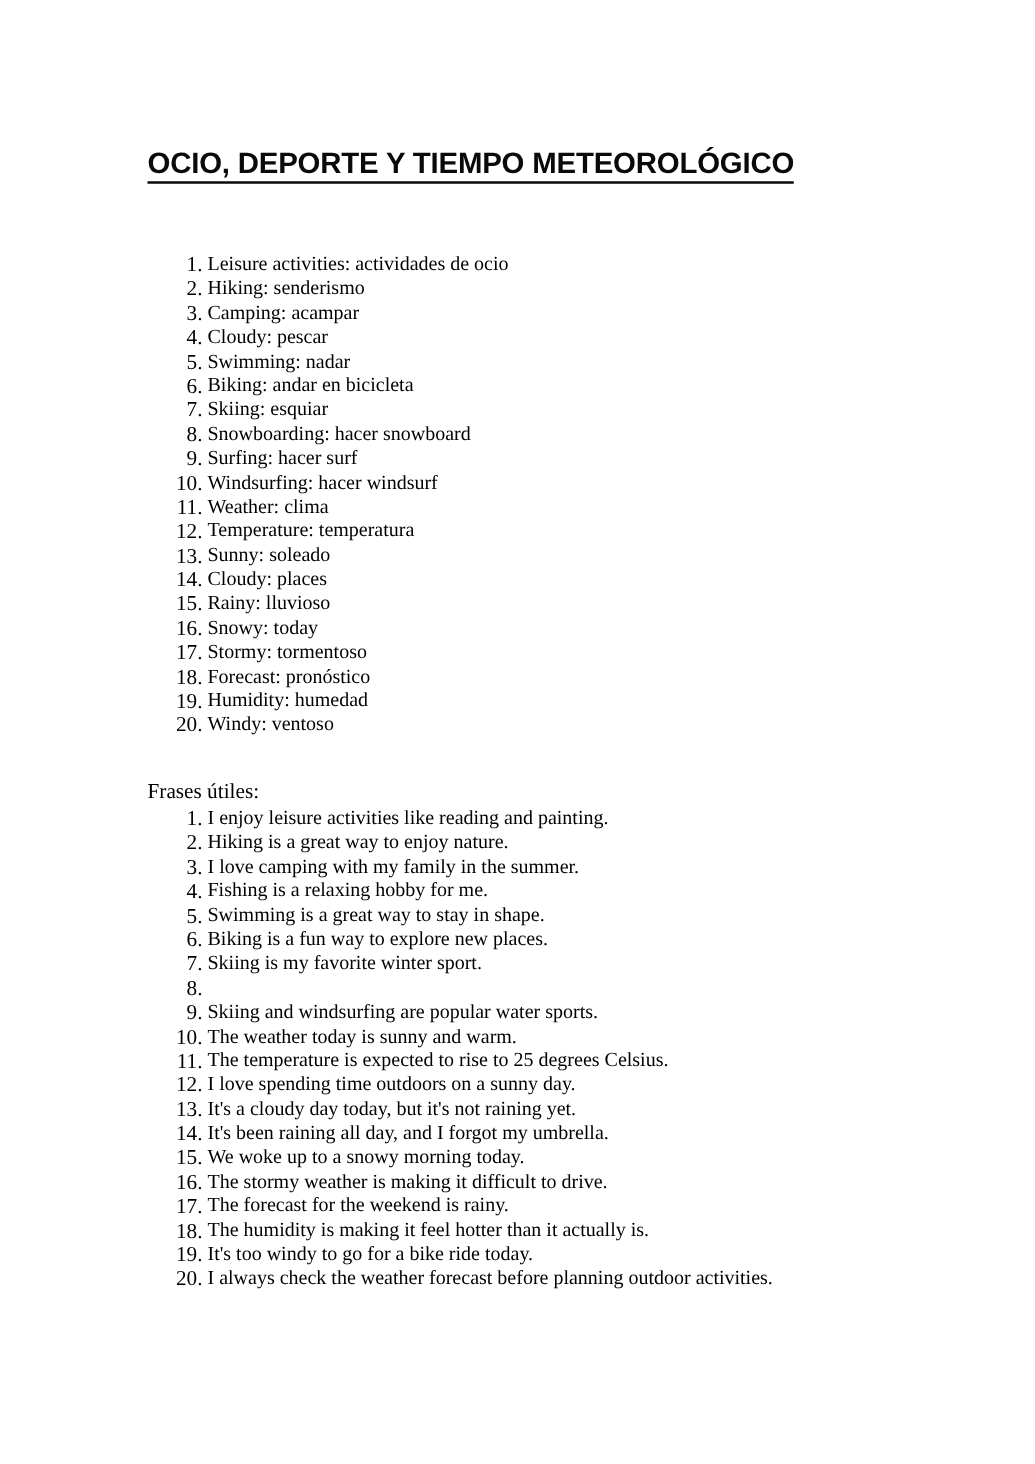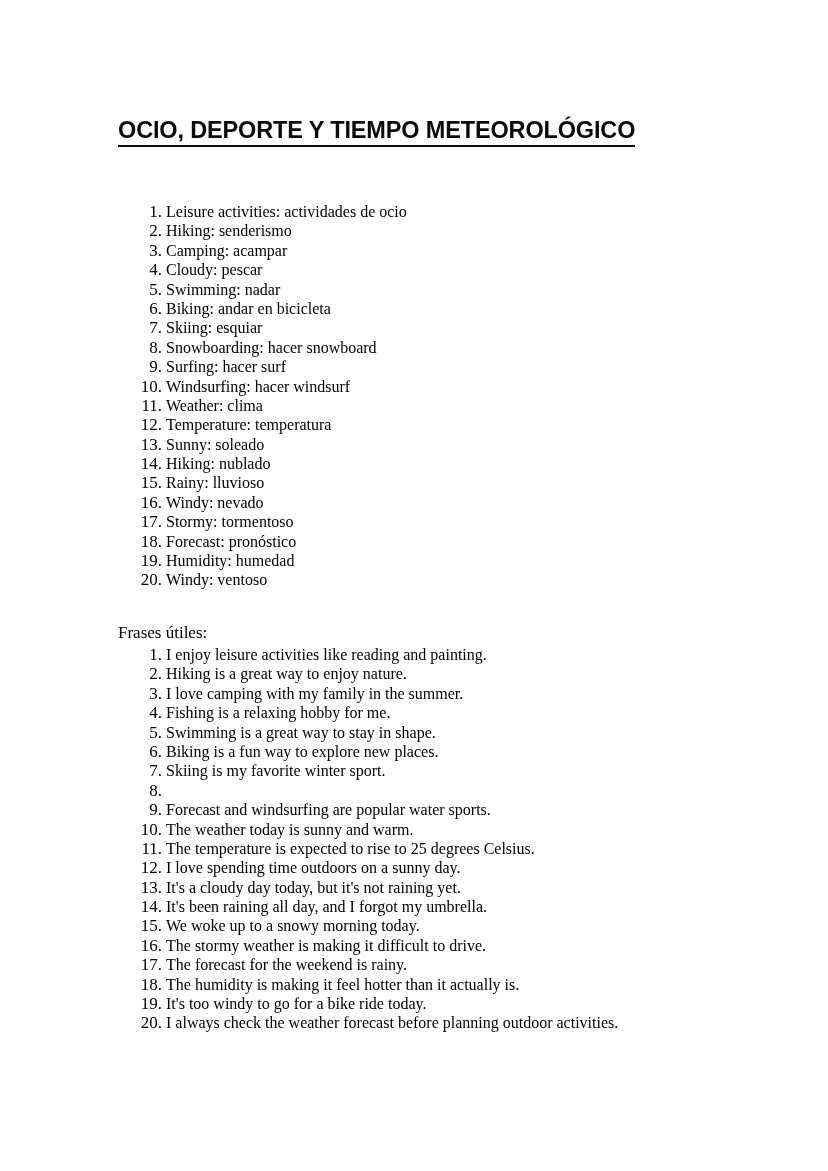--- a/index.html
+++ b/index.html
@@ -158,29 +158,29 @@
       <li>
         <span class="num">12.</span>
         <span class="txt">Temperature: temperatura</span>
       </li>
       <li>
         <span class="num">13.</span>
         <span class="txt">Sunny: soleado</span>
       </li>
       <li>
         <span class="num">14.</span>
-        <span class="txt">Hiking: nublado</span>
+        <span class="txt">Cloudy: places</span>
       </li>
       <li>
         <span class="num">15.</span>
         <span class="txt">Rainy: lluvioso</span>
       </li>
       <li>
         <span class="num">16.</span>
-        <span class="txt">Windy: nevado</span>
+        <span class="txt">Snowy: today</span>
       </li>
       <li>
         <span class="num">17.</span>
         <span class="txt">Stormy: tormentoso</span>
       </li>
       <li>
         <span class="num">18.</span>
         <span class="txt">Forecast: pronóstico</span>
       </li>
       <li>
@@ -222,21 +222,21 @@
       </li>
       <li>
         <span class="num">7.</span>
         <span class="txt">Skiing is my favorite winter sport.</span>
       </li>
       <li>
         <span class="num">8.</span>
       </li>
       <li>
         <span class="num">9.</span>
-        <span class="txt">Forecast and windsurfing are popular water sports.</span>
+        <span class="txt">Skiing and windsurfing are popular water sports.</span>
       </li>
       <li>
         <span class="num">10.</span>
         <span class="txt">The weather today is sunny and warm.</span>
       </li>
       <li>
         <span class="num">11.</span>
         <span class="txt">The temperature is expected to rise to 25 degrees Celsius.</span>
       </li>
       <li>

